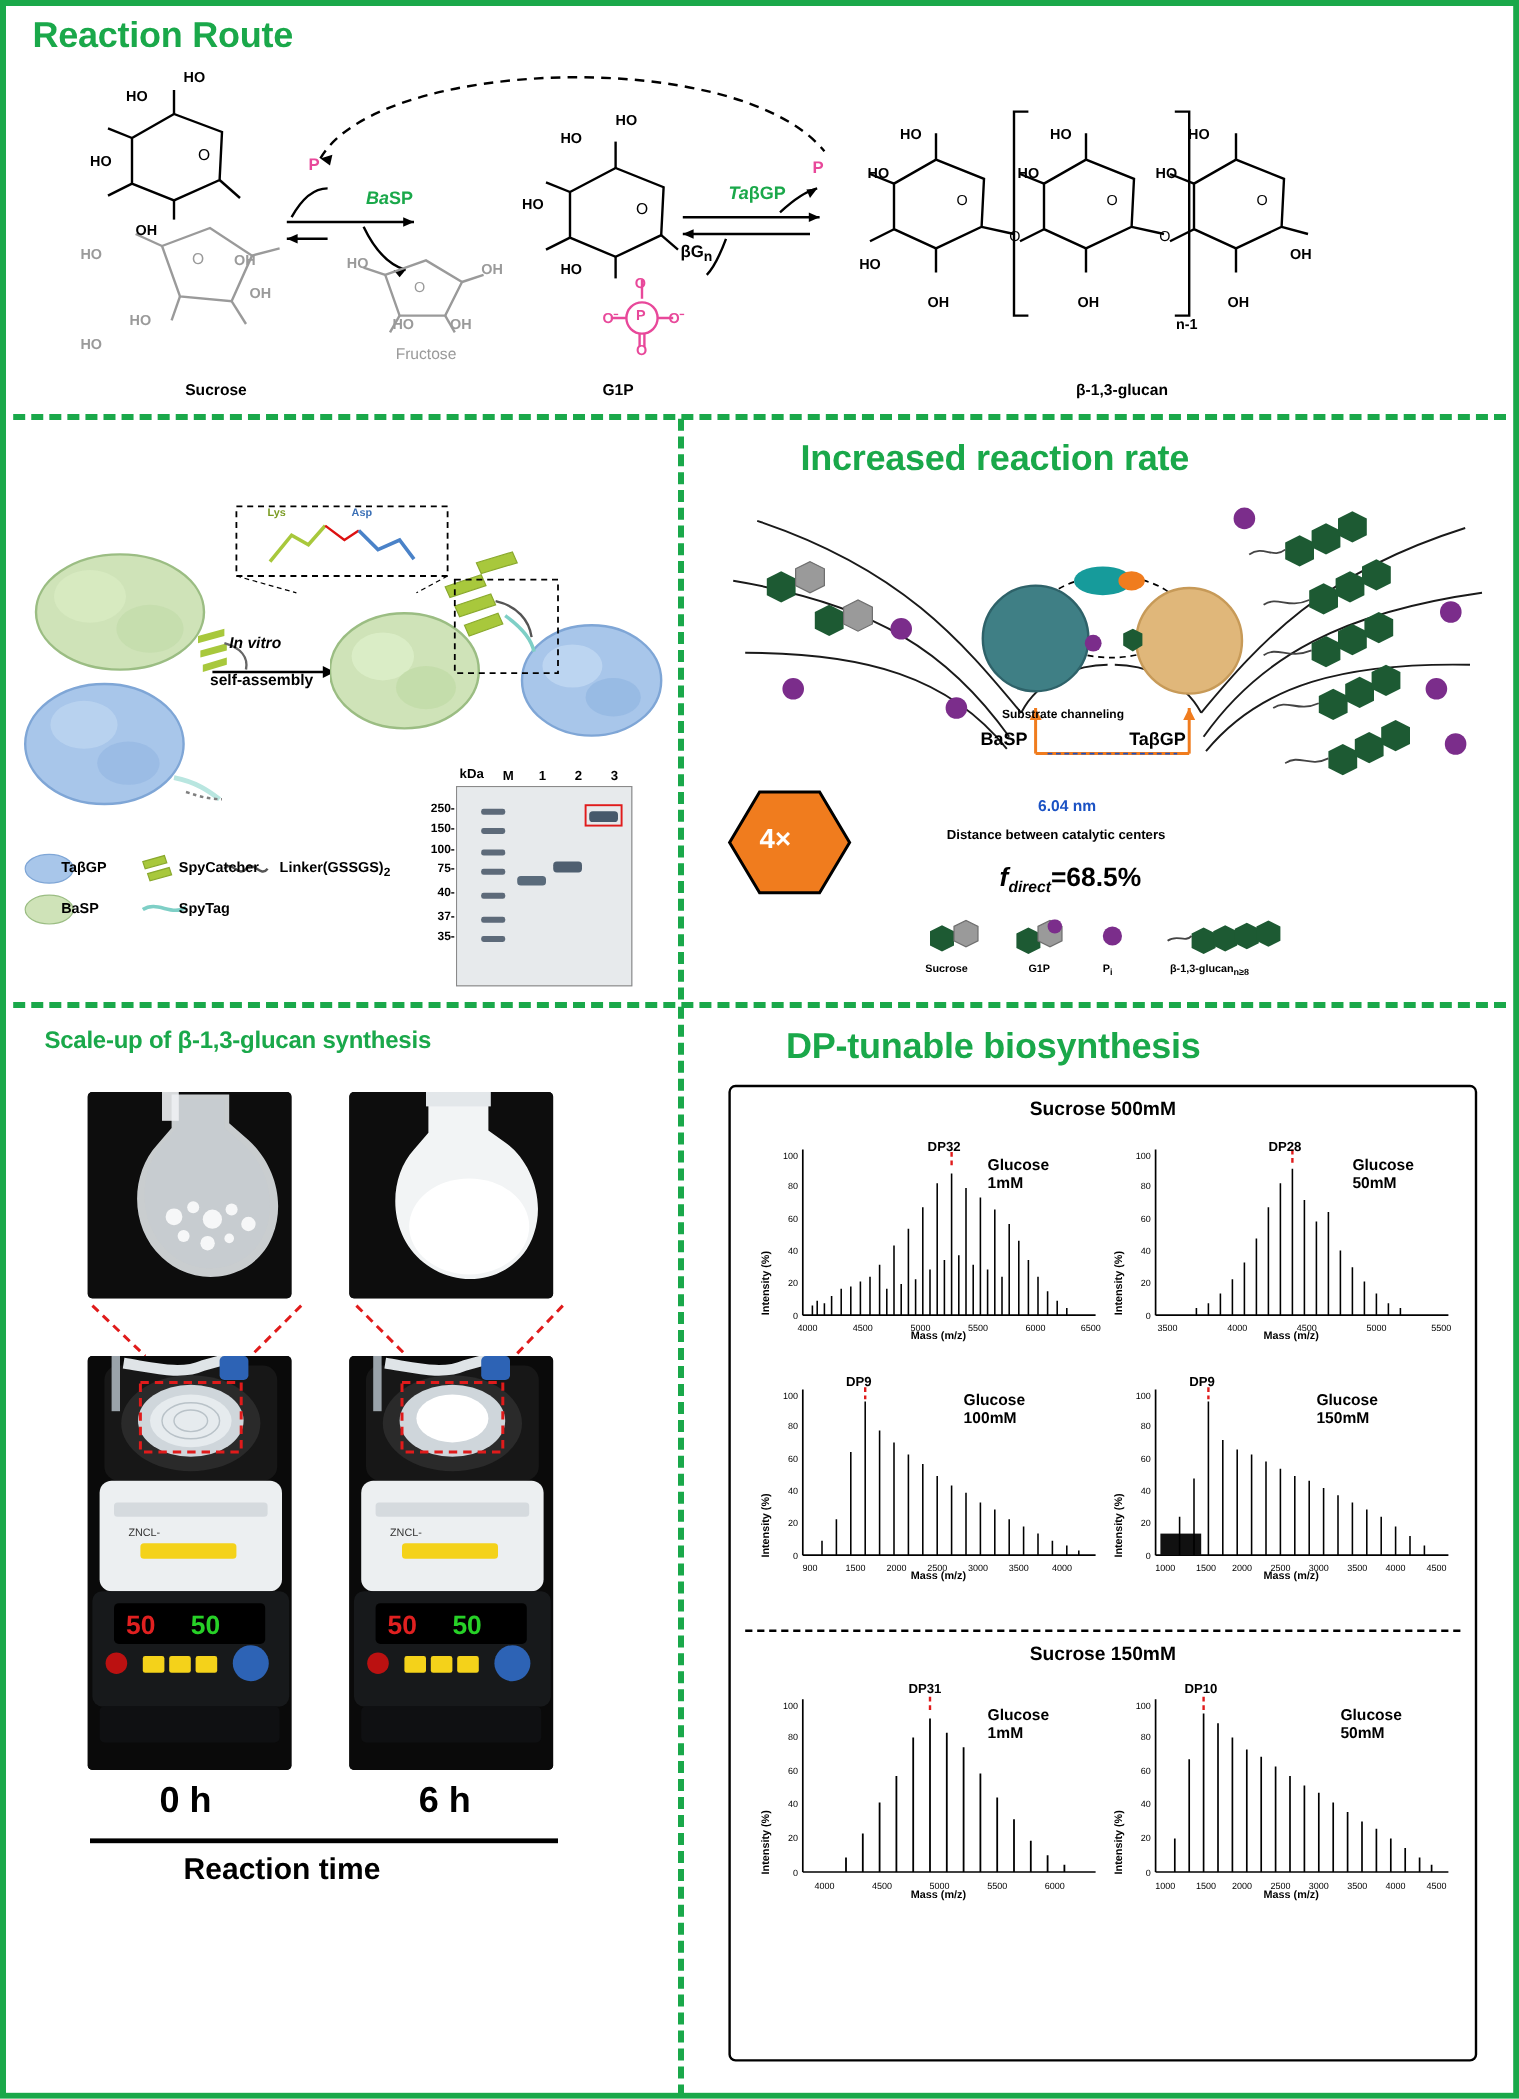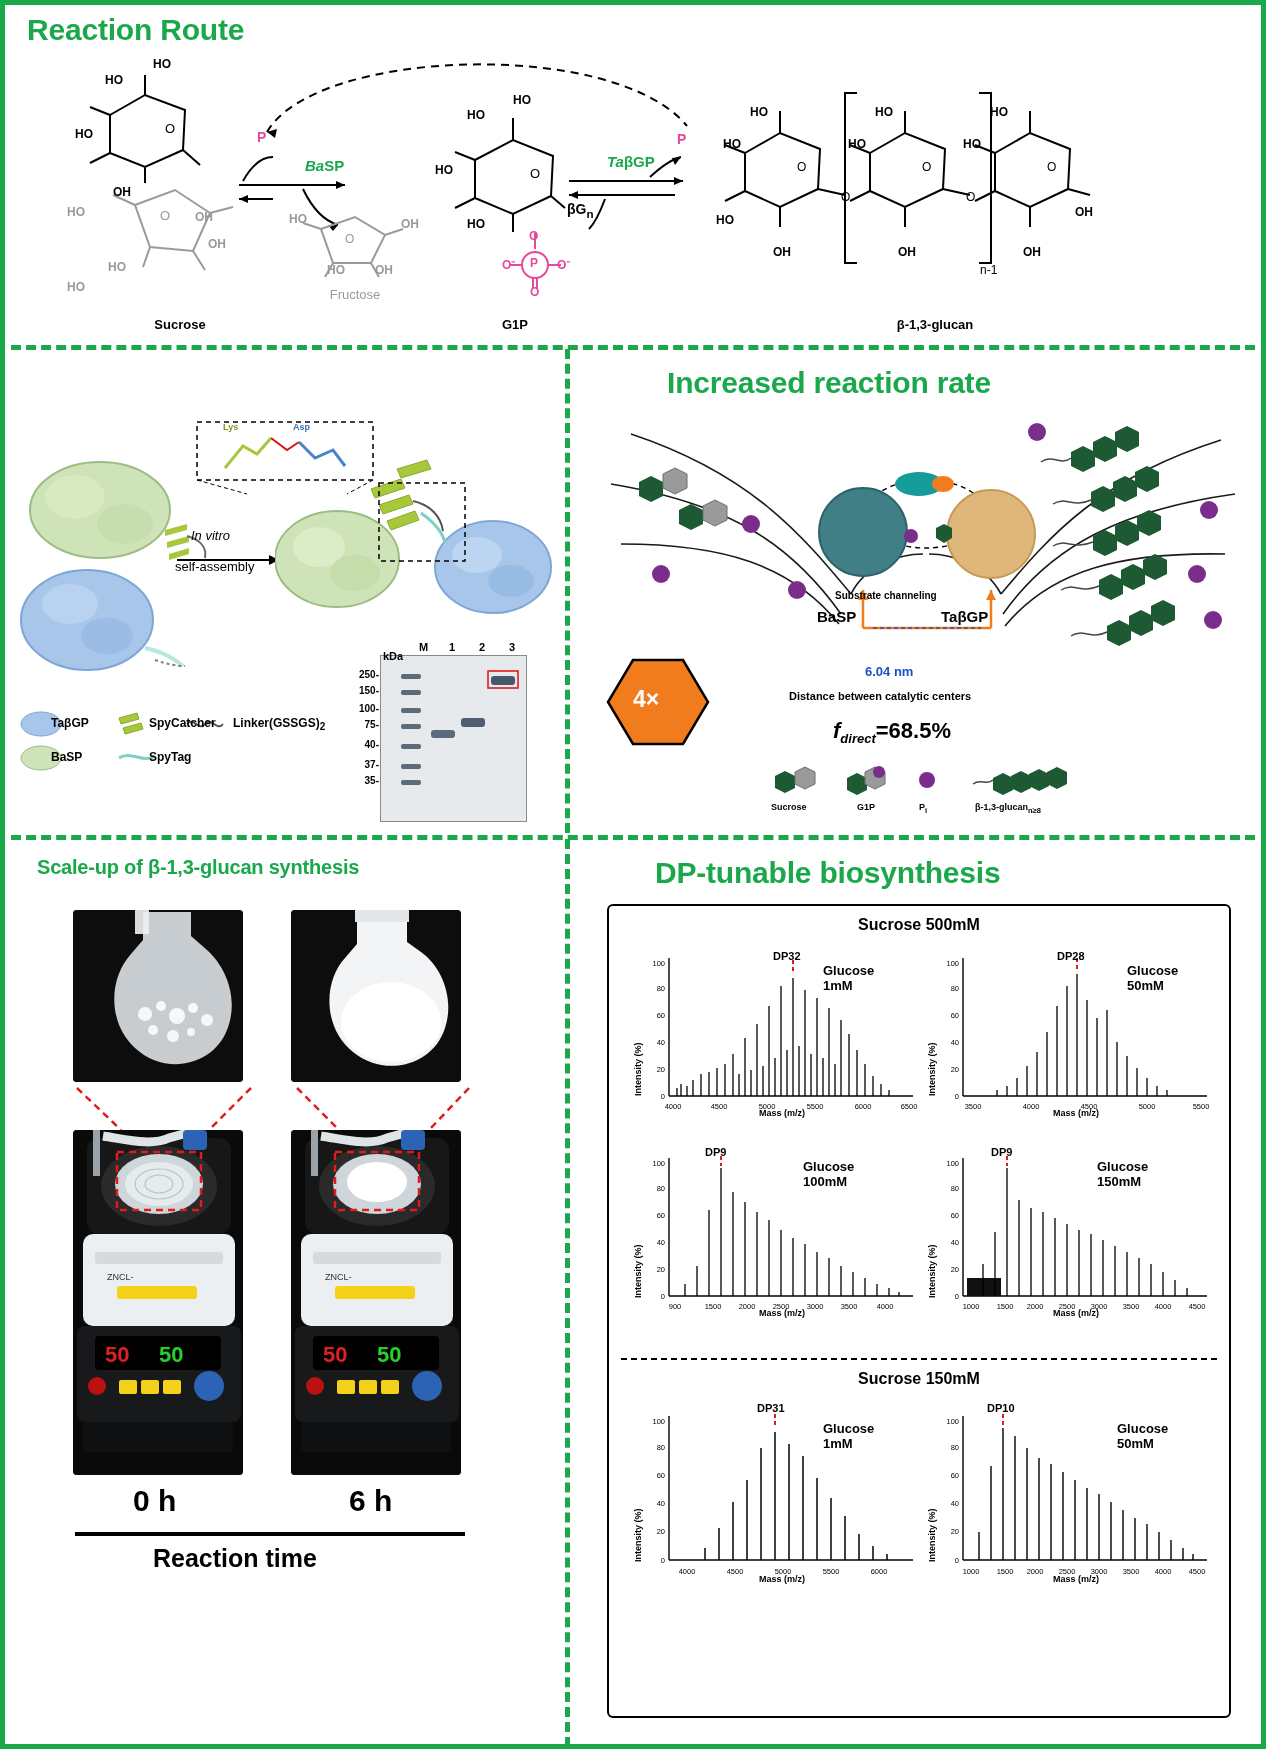--- a/index.html
+++ b/index.html
@@ -26,21 +26,21 @@
     border-left:5px dashed #1aa84a;
   }
   .panel-title{
     position:absolute;
     color:#1aa84a;
     font-weight:bold;
     font-size:30px;
     letter-spacing:-0.2px;
   }
   
-  .lbl{position:absolute;font-size:12px;}
+  .lbl{position:absolute;font-size:12px;font-weight:bold;}
   .bold{font-weight:bold;}
   .gray{color:#9a9a9a;}
   .pink{color:#e8489a;}
   .green{color:#1aa84a;}
   svg{display:block;}
   .abs{position:absolute;}
 
   
   #panel-route{position:absolute;left:0;top:0;width:1128px;height:342px;}
   .mol-cap{position:absolute;font-size:13px;font-weight:bold;text-align:center;}
@@ -345,21 +345,21 @@
         </g>
 
         <rect x="50" y="74" width="24" height="8" rx="3" fill="#5a6b7b"></rect>
 
         <rect x="80" y="62" width="24" height="9" rx="3" fill="#4f5f70"></rect>
 
         <rect x="110" y="20" width="24" height="9" rx="3" fill="#46596b"></rect>
         <rect x="107" y="15" width="30" height="17" fill="none" stroke="#e01b1b" stroke-width="1.6"></rect>
       </svg>
     </div>
-    <span class="gel-lane-lbl" style="left:378px;top:298px;">kDa</span>
+    <span class="gel-lane-lbl" style="left:378px;top:287px;">kDa</span>
     <span class="gel-lane-lbl" style="left:414px;top:289px;">M</span>
     <span class="gel-lane-lbl" style="left:444px;top:289px;">1</span>
     <span class="gel-lane-lbl" style="left:474px;top:289px;">2</span>
     <span class="gel-lane-lbl" style="left:504px;top:289px;">3</span>
     <span class="gel-mw" style="left:342px;top:317px;width:32px;">250-</span>
     <span class="gel-mw" style="left:342px;top:333px;width:32px;">150-</span>
     <span class="gel-mw" style="left:342px;top:351px;width:32px;">100-</span>
     <span class="gel-mw" style="left:342px;top:367px;width:32px;">75-</span>
     <span class="gel-mw" style="left:342px;top:387px;width:32px;">40-</span>
     <span class="gel-mw" style="left:342px;top:407px;width:32px;">37-</span>

